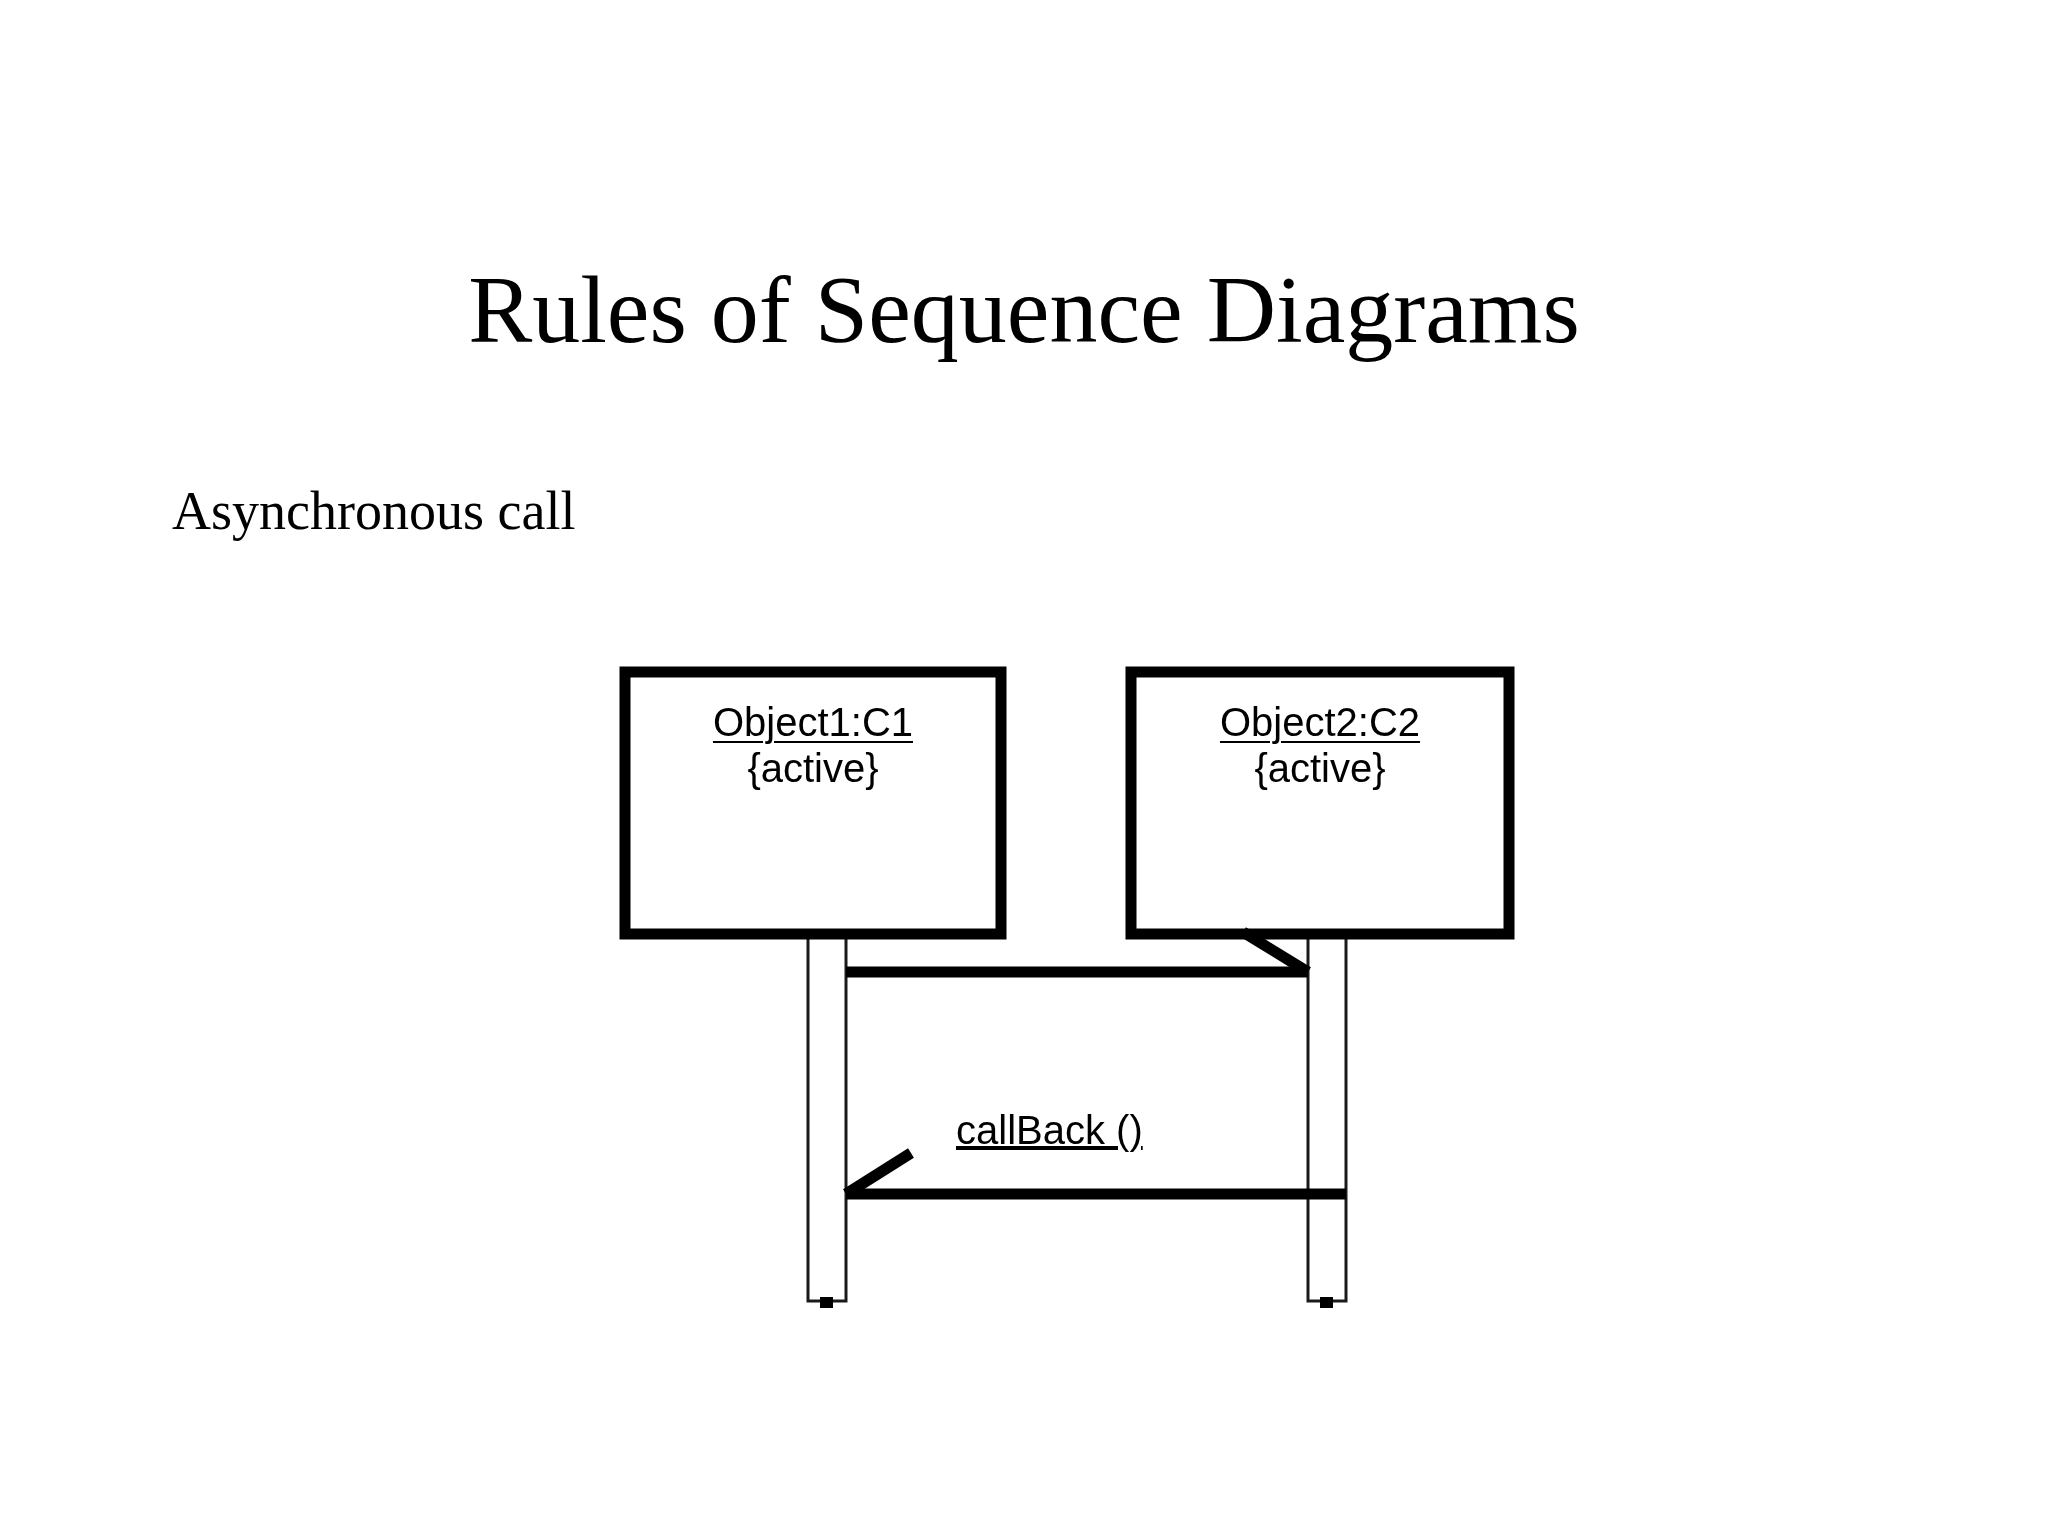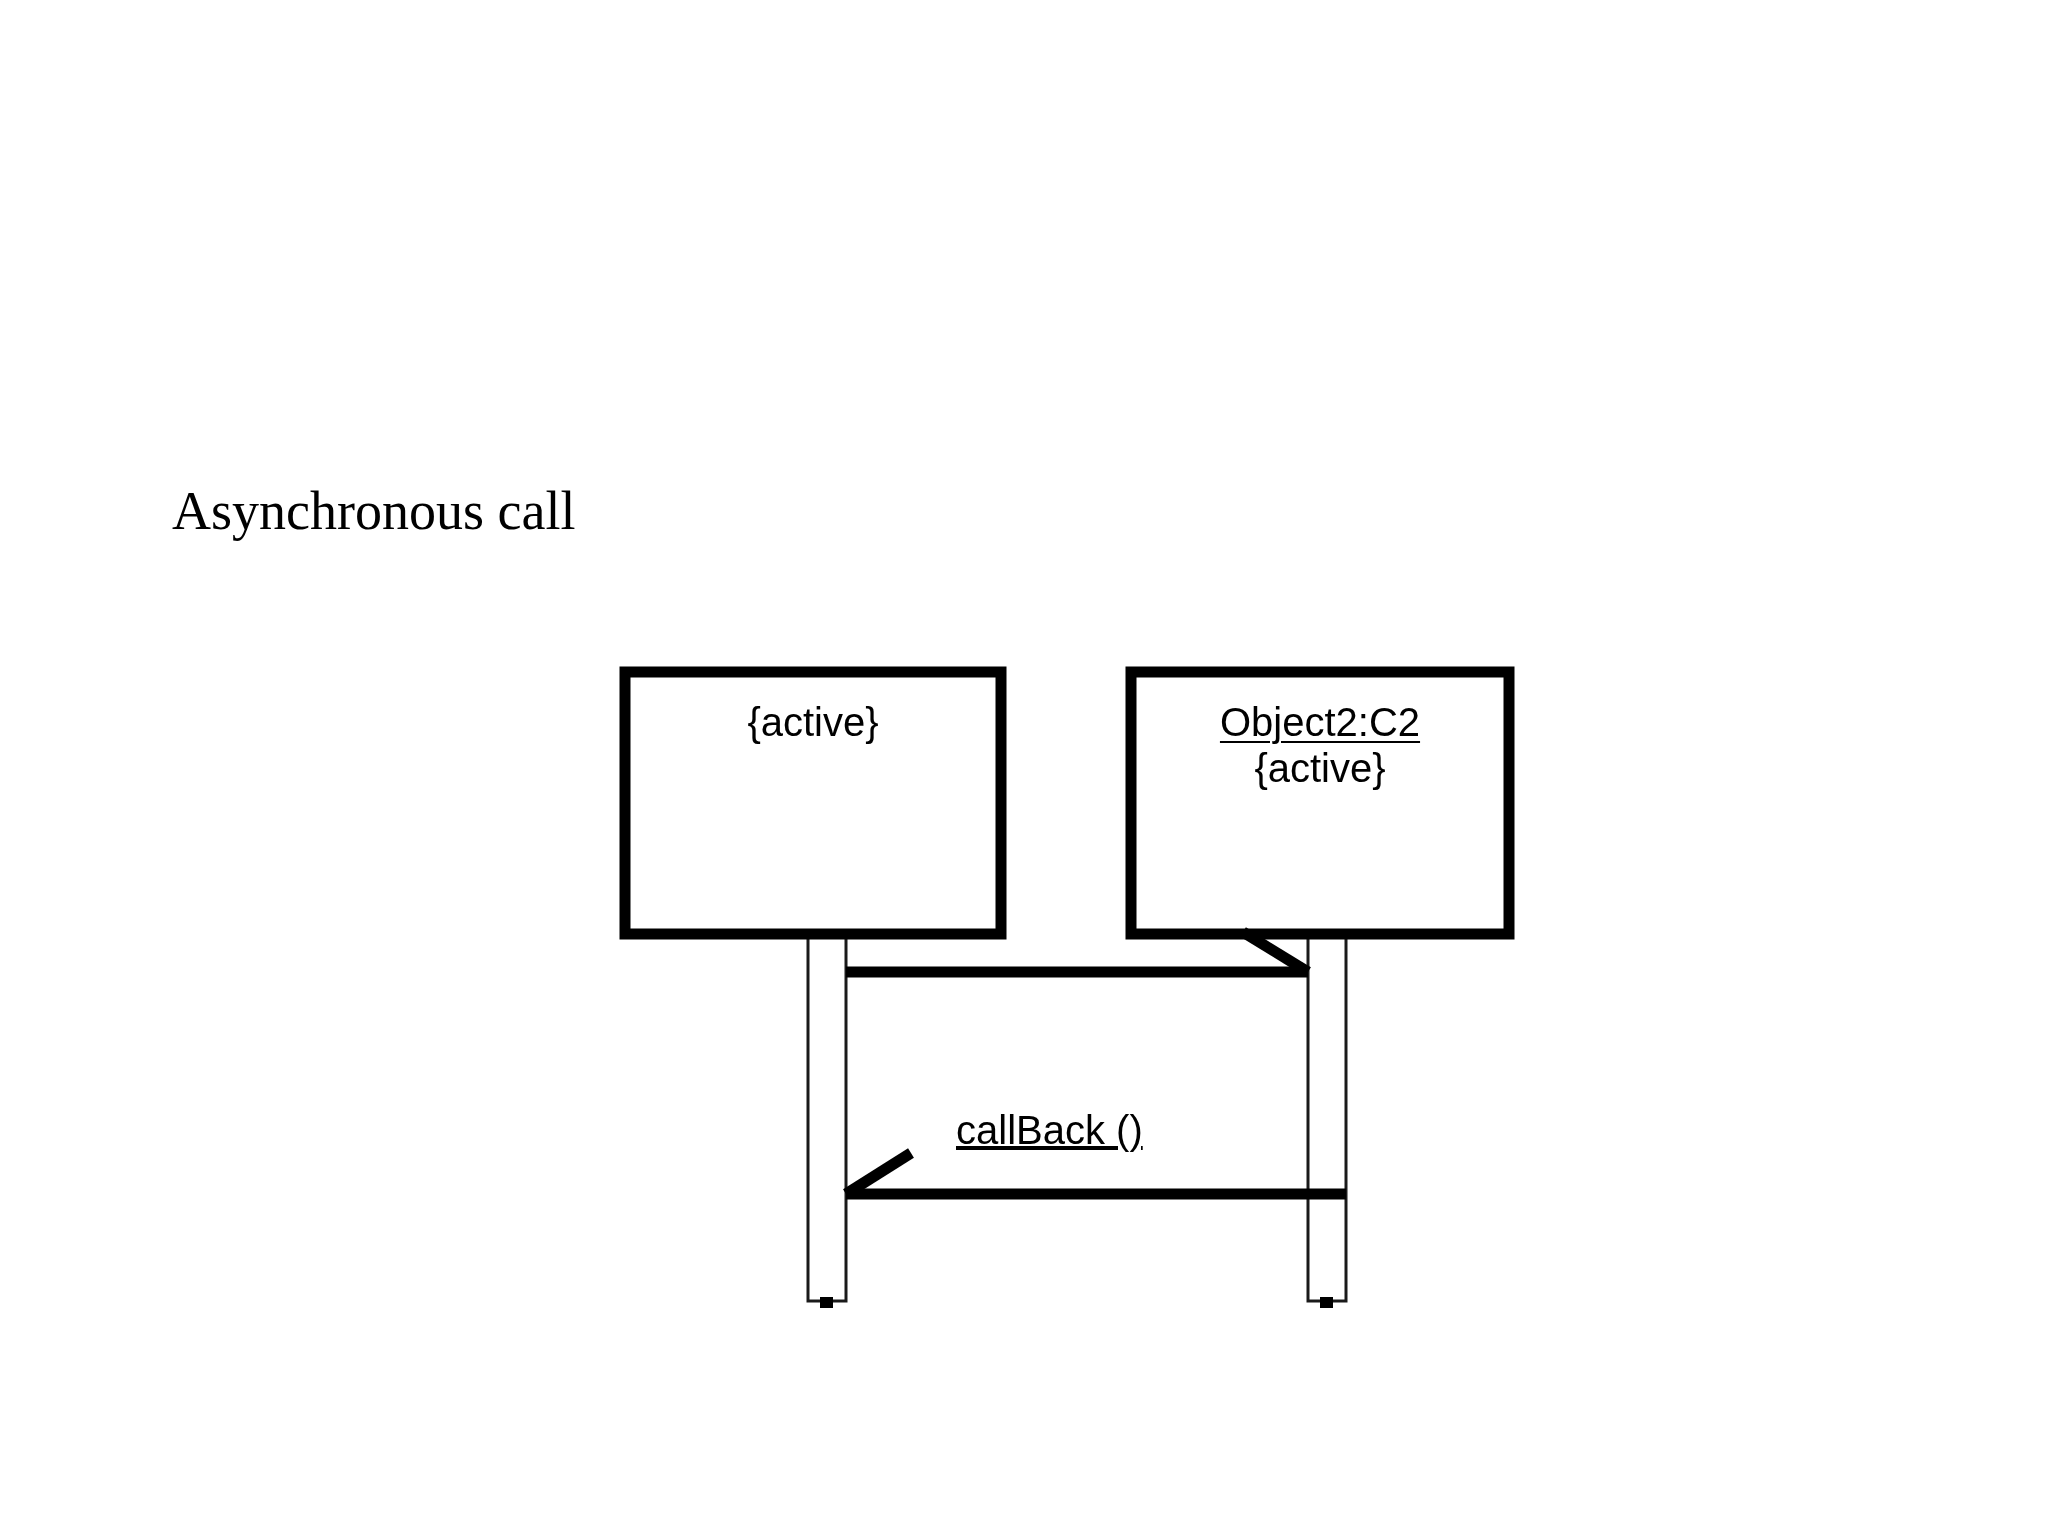--- a/index.html
+++ b/index.html
@@ -94,20 +94,21 @@
     line-height: 1.1;
     color: #000000;
     white-space: nowrap;
   }
 </style>
 </head>
 <body>
 
 <div class="slide">
 
+  <h1 class="slide-title">Rules of Sequence Diagrams</h1>
 
   <div class="slide-subtitle">Asynchronous call</div>
 
   <div class="diagram">
     <svg viewBox="0 0 2048 1536" xmlns="http://www.w3.org/2000/svg">
 
       <g>
         <rect x="808" y="934" width="38" height="367" fill="#ffffff" stroke="#1a1a1a" stroke-width="3"></rect>
         <rect x="820" y="1297" width="13" height="11" fill="#000000"></rect>
       </g>
@@ -132,20 +133,21 @@
 
       <g>
         <line x1="846" y1="1194" x2="1346" y2="1194" stroke="#000000" stroke-width="11" stroke-linecap="butt"></line>
         <line x1="846" y1="1194" x2="911" y2="1153" stroke="#000000" stroke-width="11" stroke-linecap="butt"></line>
       </g>
 
     </svg>
   </div>
 
   <div class="obj-box-text" style="left:625px; top:700px; width:376px;">
+    <span class="obj-name">Object1:C1</span>
     <span class="obj-state">{active}</span>
   </div>
 
   <div class="obj-box-text" style="left:1131px; top:700px; width:378px;">
     <span class="obj-name">Object2:C2</span>
     <span class="obj-state">{active}</span>
   </div>
 
 
   <div class="msg-label" style="left:956px; top:1108px;text-decoration:underline;">callBack ()</div>

